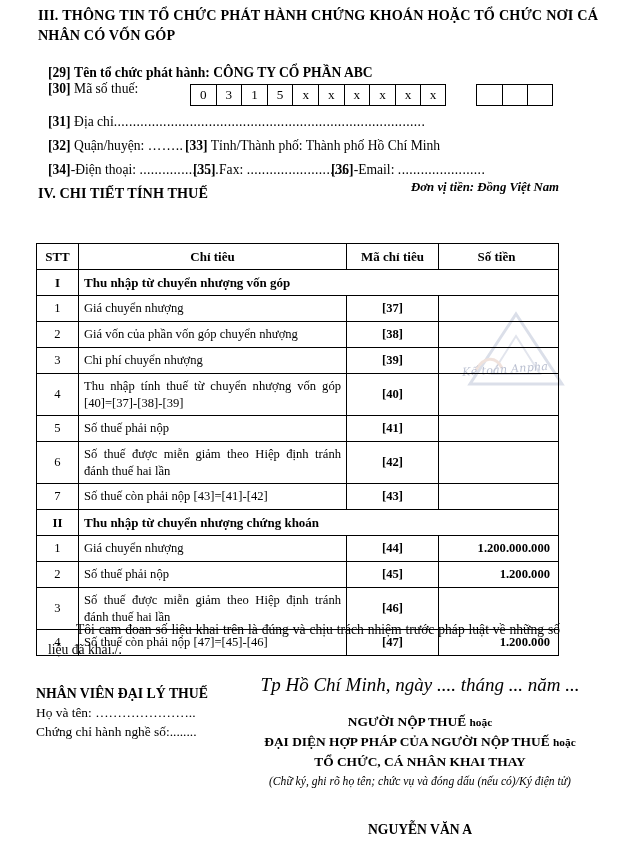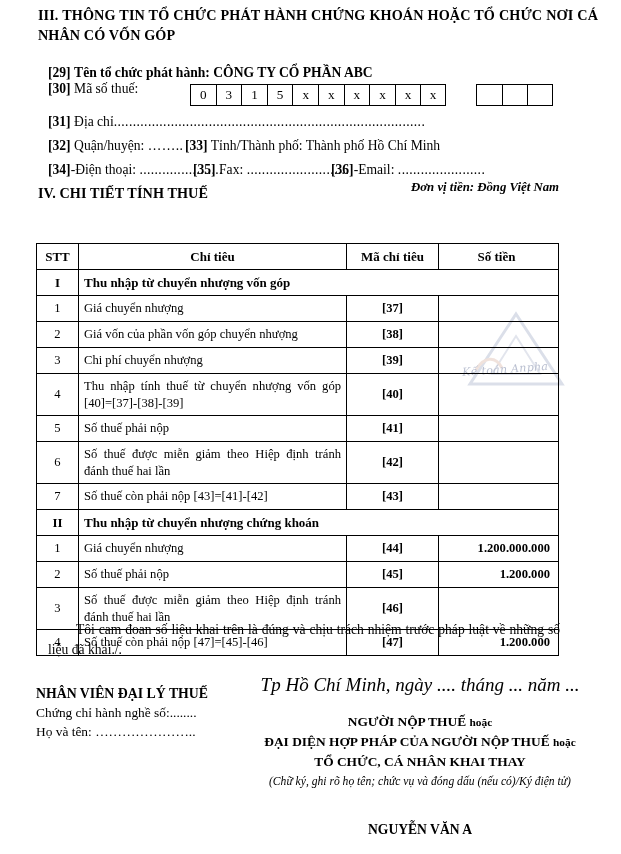--- a/index.html
+++ b/index.html
@@ -421,22 +421,22 @@
         <td class="c-code">[47]</td>
         <td class="c-amt">1.200.000</td>
       </tr>
     </tbody>
   </table>
 
   <div id="declare">Tôi cam đoan số liệu khai trên là đúng và chịu trách nhiệm trước pháp luật về những số liệu đã khai./.</div>
 
   <div id="agent">
     <div class="ttl">NHÂN VIÊN ĐẠI LÝ THUẾ</div>
+    <div>Họ và tên: …………………..</div>
     <div>Chứng chỉ hành nghề số:........</div>
-    <div>Họ và tên: …………………..</div>
   </div>
 
   <div id="taxpayer">
     <div class="place">Tp Hồ Chí Minh, ngày .... tháng ... năm ...</div>
     <div class="t1"><span>NGƯỜI NỘP THUẾ</span> <span class="light">hoặc</span></div>
     <div class="t2"><span>ĐẠI DIỆN HỢP PHÁP CỦA NGƯỜI NỘP THUẾ</span> <span class="light">hoặc</span></div>
     <div class="t3">TỔ CHỨC, CÁ NHÂN KHAI THAY</div>
     <div class="note">(Chữ ký, ghi rõ họ tên; chức vụ và đóng dấu (nếu có)/Ký điện tử)</div>
   </div>
 

